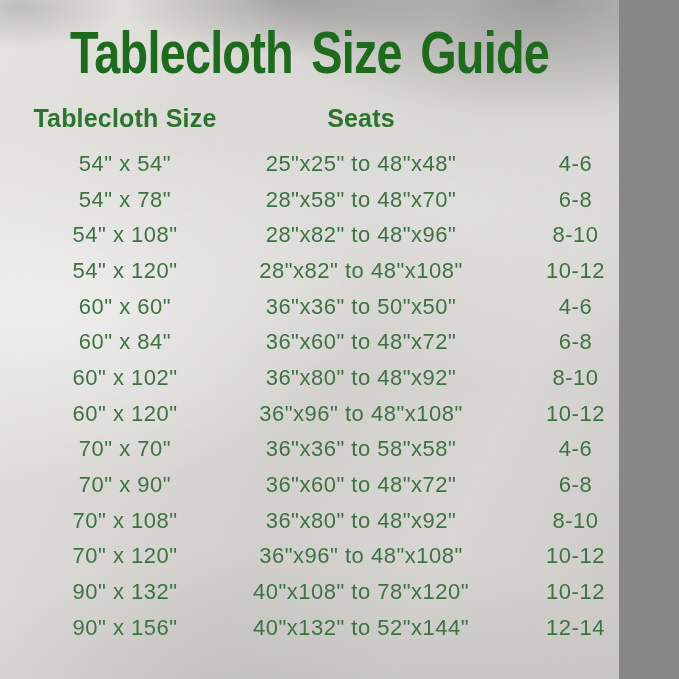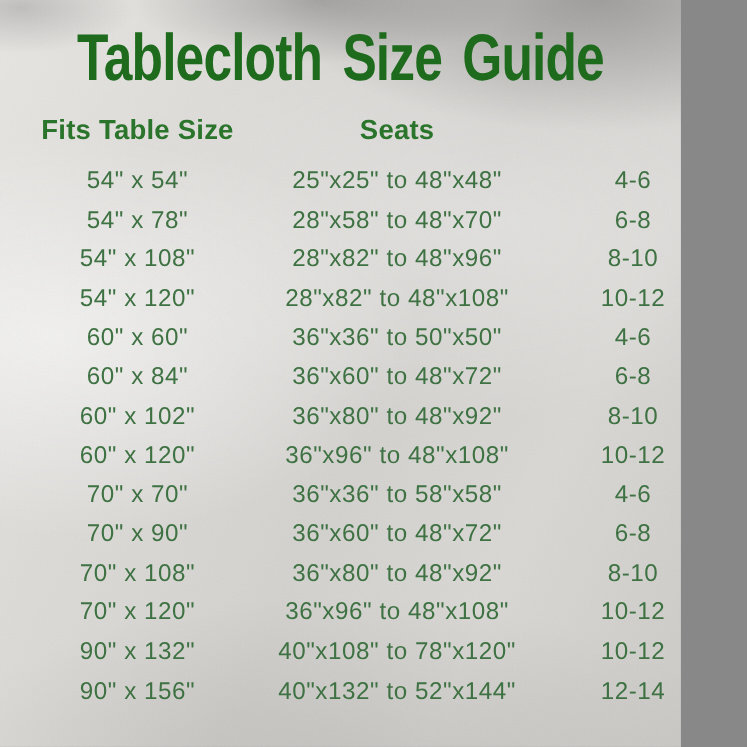--- a/index.html
+++ b/index.html
@@ -93,21 +93,21 @@
     <rect width="679" height="679" filter="url(#foil)"></rect>
   </svg>
 
   <div class="content">
 
     <h1 class="title" style="color: rgb(30, 107, 30);">Tablecloth Size Guide</h1>
 
     <div class="size-table">
 
       <div class="hrow">
-        <div class="hcell" style="color: rgb(43, 116, 43);">Fits Table Size</div>
+        <div class="hcell" style="color: rgb(43, 116, 43);">Tablecloth Size</div>
         <div class="hcell" style="color: rgb(43, 116, 43);">Seats</div>
       </div>
 
       <div class="rows">
 
         <div class="drow">
           <div class="dcell" style="color: rgb(63, 114, 67);">54" x 54"</div>
           <div class="dcell" style="color: rgb(63, 114, 67);">25"x25" to 48"x48"</div>
           <div class="dcell" style="color: rgb(63, 114, 67);">4-6</div>
         </div>

